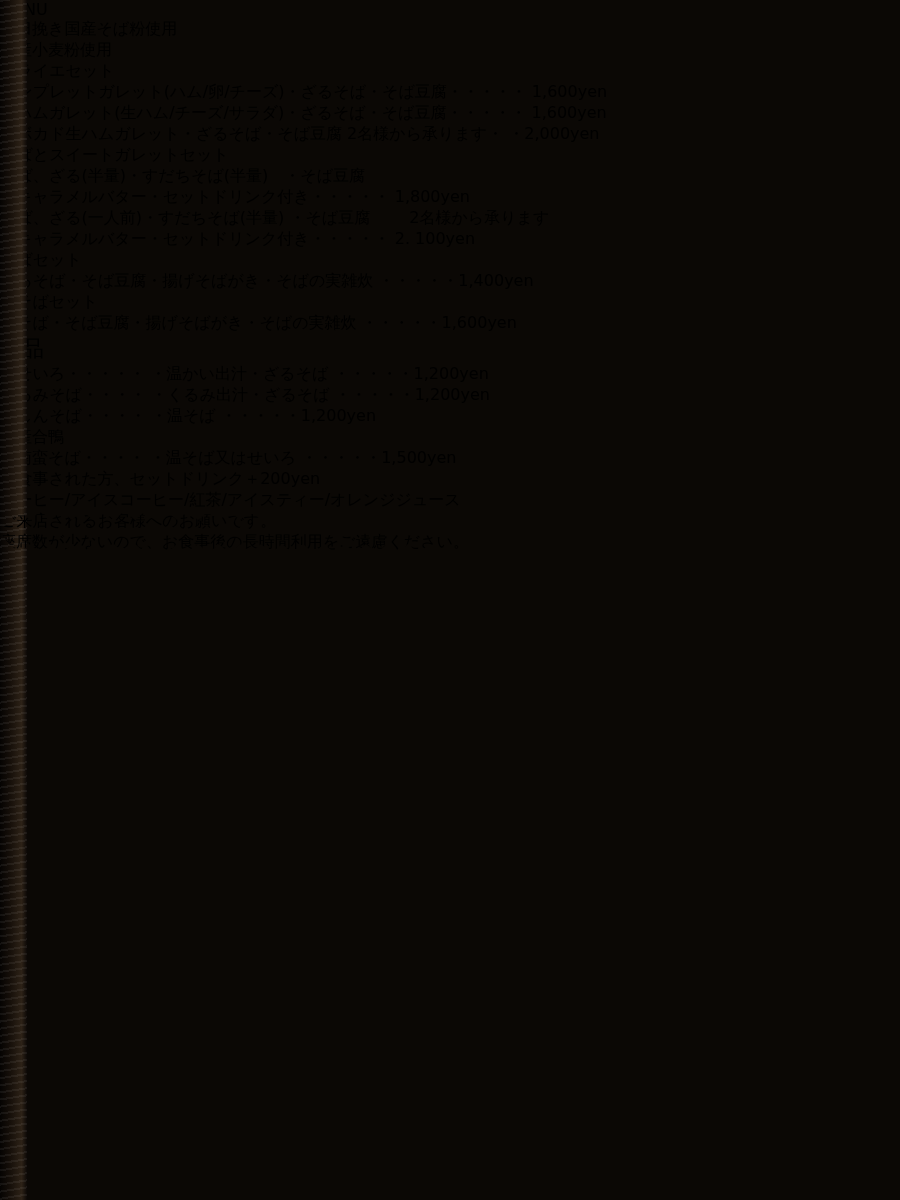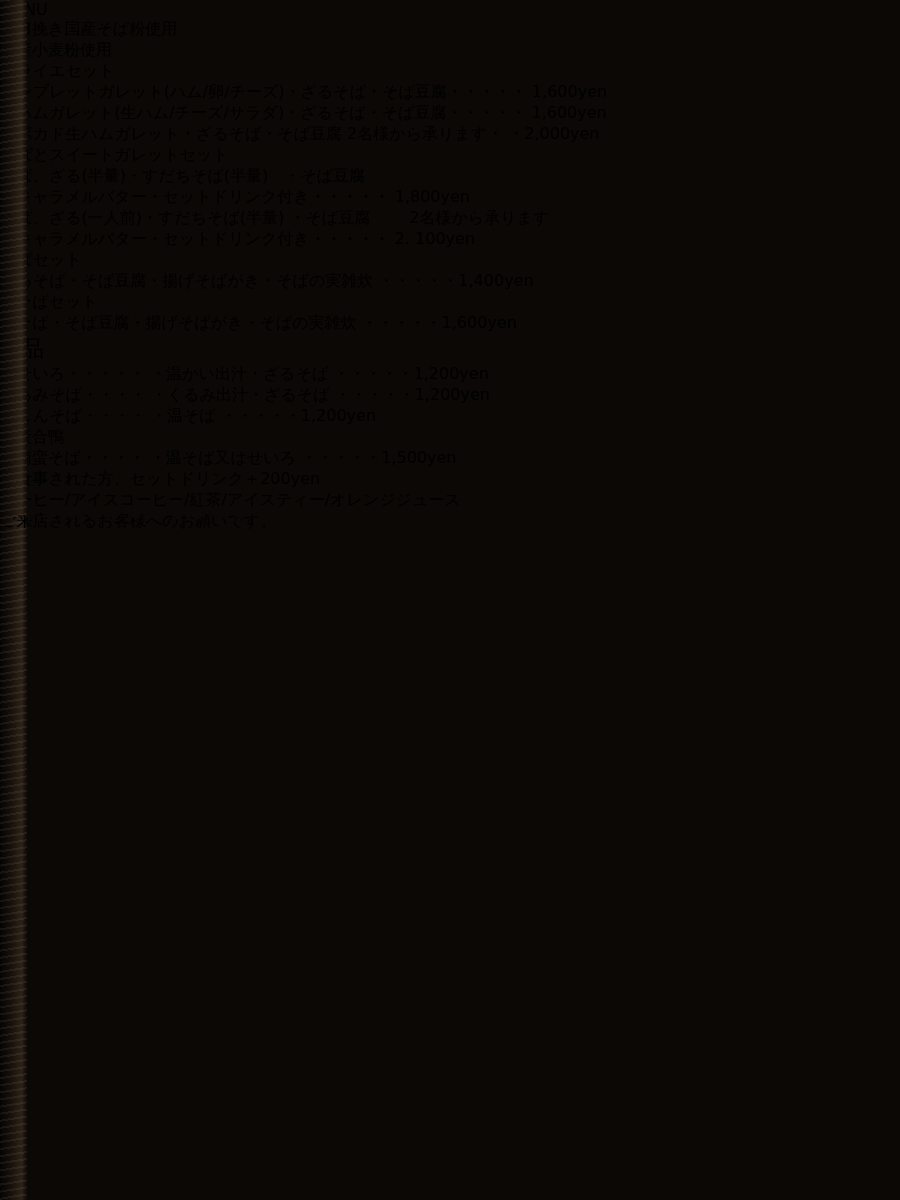--- a/index.html
+++ b/index.html
@@ -175,16 +175,17 @@
     <span class="fill"></span>
     <span class="price">・・・・・1,500yen</span>
   </div>
 
   <div class="abs f1" style="left:209px;top:1005px;">お食事された方、セットドリンク＋200yen</div>
   <div class="abs f2" style="left:169px;top:1058px;">コーヒー/アイスコーヒー/紅茶/アイスティー/オレンジジュース</div>
 
   <div class="abs notice-wrap" style="left:122px;top:1085px;">
     <div class="notice" id="notice" style="clip-path: polygon(9px 9px, 19.5px 0px, 30px 9px, 40.5px 0px, 51px 9px, 61.5px 0px, 72px 9px, 82.5px 0px, 93px 9px, 103.5px 0px, 114px 9px, 124.5px 0px, 135px 9px, 145.5px 0px, 156px 9px, 166.5px 0px, 177px 9px, 187.5px 0px, 198px 9px, 208.5px 0px, 219px 9px, 229.5px 0px, 240px 9px, 250.5px 0px, 261px 9px, 271.5px 0px, 282px 9px, 292.5px 0px, 303px 9px, 313.5px 0px, 324px 9px, 334.5px 0px, 345px 9px, 355.5px 0px, 366px 9px, 376.5px 0px, 387px 9px, 397.5px 0px, 408px 9px, 418.5px 0px, 429px 9px, 439.5px 0px, 450px 9px, 460.5px 0px, 471px 9px, 481.5px 0px, 492px 9px, 502.5px 0px, 513px 9px, 523.5px 0px, 534px 9px, 544.5px 0px, 555px 9px, 565.5px 0px, 576px 9px, 586.5px 0px, 597px 9px, 607.5px 0px, 618px 9px, 628.5px 0px, 639px 9px, 649.5px 0px, 660px 9px, 670.5px 0px, 681px 9px, 691.5px 0px, 702px 9px, 712.5px 0px, 723px 9px, 733.5px 0px, 744px 9px, 754.5px 0px, 765px 9px, 775.5px 0px, 786px 9px, 796.5px 0px, 807px 9px, 817.5px 0px, 828px 9px, 838.5px 0px, 849px 9px, 859.5px 0px, 870px 9px, 880.5px 0px, 891px 9px, 900px 21px, 891px 33px, 880.5px 42px, 870px 33px, 859.5px 42px, 849px 33px, 838.5px 42px, 828px 33px, 817.5px 42px, 807px 33px, 796.5px 42px, 786px 33px, 775.5px 42px, 765px 33px, 754.5px 42px, 744px 33px, 733.5px 42px, 723px 33px, 712.5px 42px, 702px 33px, 691.5px 42px, 681px 33px, 670.5px 42px, 660px 33px, 649.5px 42px, 639px 33px, 628.5px 42px, 618px 33px, 607.5px 42px, 597px 33px, 586.5px 42px, 576px 33px, 565.5px 42px, 555px 33px, 544.5px 42px, 534px 33px, 523.5px 42px, 513px 33px, 502.5px 42px, 492px 33px, 481.5px 42px, 471px 33px, 460.5px 42px, 450px 33px, 439.5px 42px, 429px 33px, 418.5px 42px, 408px 33px, 397.5px 42px, 387px 33px, 376.5px 42px, 366px 33px, 355.5px 42px, 345px 33px, 334.5px 42px, 324px 33px, 313.5px 42px, 303px 33px, 292.5px 42px, 282px 33px, 271.5px 42px, 261px 33px, 250.5px 42px, 240px 33px, 229.5px 42px, 219px 33px, 208.5px 42px, 198px 33px, 187.5px 42px, 177px 33px, 166.5px 42px, 156px 33px, 145.5px 42px, 135px 33px, 124.5px 42px, 114px 33px, 103.5px 42px, 93px 33px, 82.5px 42px, 72px 33px, 61.5px 42px, 51px 33px, 40.5px 42px, 30px 33px, 19.5px 42px, 9px 33px, 0px 21px);">
       <span class="n1">ご来店されるお客様へのお願いです。</span>
+      <div class="n2">座席数が少ないので、お食事後の長時間利用をご遠慮ください。</div>
     </div>
   </div>
 
 </div>
 
 </body></html>

